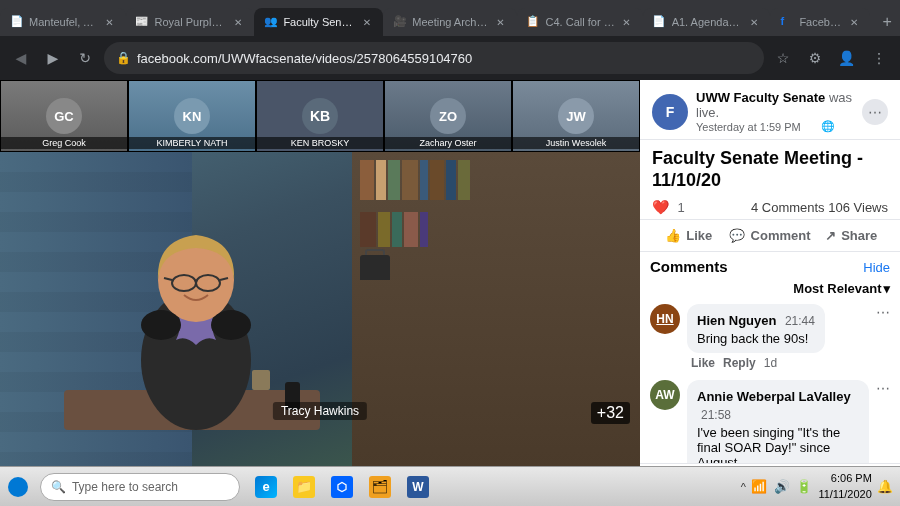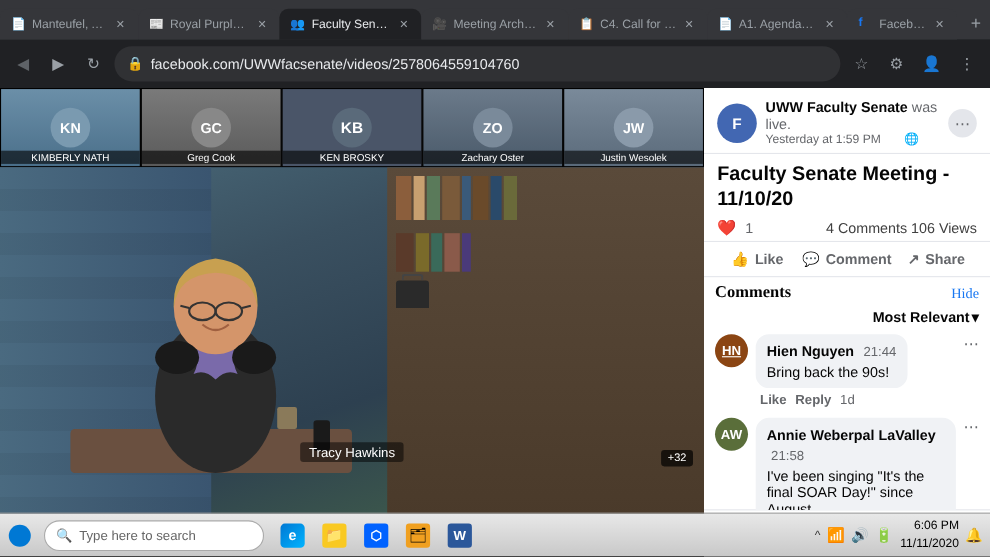--- a/index.html
+++ b/index.html
@@ -60,21 +60,21 @@
     
     .reactions-row { display: flex; align-items: center; padding: 4px 12px; gap: 8px; border-bottom: 1px solid #e4e6eb; }
     .reaction-icon { font-size: 14px; }
     .reaction-count { font-size: 13px; color: #65676b; }
     .comment-count { font-size: 13px; color: #404040; margin-left: auto; }
     
     .action-buttons-row { display: flex; padding: 2px 8px; border-bottom: 1px solid #e4e6eb; }
     .action-btn { flex: 1; display: flex; align-items: center; justify-content: center; gap: 5px; padding: 6px 0; cursor: pointer; border-radius: 4px; font-size: 13px; color: #65676b; font-weight: 600; }
 
     .comments-section { flex: 1; overflow-y: auto; padding: 6px 10px; }
-    .comments-header { display: flex; justify-content: space-between; align-items: center; margin-bottom: 6px; font-family: Liberation Serif, serif; }
+    .comments-header { display: flex; justify-content: space-between; align-items: flex-end; margin-bottom: 6px; }
     .comments-title { font-size: 15px; font-weight: 700; color: #050505; }
     .hide-link { font-size: 13px; color: #1877f2; cursor: pointer; }
     .sort-row { display: flex; align-items: center; justify-content: flex-end; margin-bottom: 8px; }
     .sort-dropdown { font-size: 13px; color: #050505; font-weight: 600; cursor: pointer; display: flex; align-items: center; gap: 2px; }
 
     .comment { display: flex; gap: 7px; margin-bottom: 10px; }
     .comment-avatar { width: 30px; height: 30px; border-radius: 50%; flex-shrink: 0; display: flex; align-items: center; justify-content: center; font-size: 12px; font-weight: bold; color: #fff; }
     .comment-body { flex: 1; }
     .comment-bubble { background: #f0f2f5; border-radius: 12px; padding: 7px 10px; display: inline-block; max-width: 100%; }
     .comment-author { font-size: 13px; font-weight: 700; color: #050505; }
@@ -162,30 +162,30 @@
     <div class="toolbar-icon">⋮</div>
   </div>
 </div>
 
 <div class="main-content">
 
   <div class="video-section">
 
     <div class="participants-bar">
       <div class="participant">
+        <div class="participant-video p2">
+          <div class="participant-avatar" style="background:#888;">GC</div>
+        </div>
+        <div class="participant-name">Greg Cook</div>
+      </div>
+      <div class="participant">
         <div class="participant-video p1">
           <div class="participant-avatar" style="background:#7a9ab0;">KN</div>
         </div>
         <div class="participant-name">KIMBERLY NATH</div>
-      </div>
-      <div class="participant">
-        <div class="participant-video p2">
-          <div class="participant-avatar" style="background:#888;">GC</div>
-        </div>
-        <div class="participant-name">Greg Cook</div>
       </div>
       <div class="participant">
         <div class="participant-video p3" style="background:#4a5568; justify-content:center; display:flex; align-items:center;">
           <div class="participant-avatar" style="background:#5a6a7a; width:36px; height:36px; border-radius:50%; display:flex; align-items:center; justify-content:center; font-size:14px; font-weight:bold; color:#fff;">KB</div>
         </div>
         <div class="participant-name">KEN BROSKY</div>
       </div>
       <div class="participant">
         <div class="participant-video" style="background: linear-gradient(#6b7a8a, #4a5a6a); display:flex; align-items:center; justify-content:center; width:100%; height:100%;text-align:right;">
           <div class="participant-avatar" style="background:#7a8a9a;">ZO</div>
@@ -260,21 +260,21 @@
 
           <path d="M88,115 Q100,125 112,115" fill="none" stroke="#a06040" stroke-width="2"></path>
 
           <ellipse cx="65" cy="145" rx="20" ry="15" fill="#1a1a1a"></ellipse>
           <ellipse cx="135" cy="145" rx="20" ry="15" fill="#1a1a1a"></ellipse>
         </svg>
       </div>
 
       <div class="video-label" style="position:absolute; bottom:50px; left:50%; transform:translateX(-50%); background:rgba(0,0,0,0.5); color:#fff; font-size:12px; padding:2px 8px; border-radius:3px;">Tracy Hawkins</div>
 
-      <div class="video-overlay-count" style="position:absolute; bottom:46px; right:10px; background:rgba(0,0,0,0.7); color:#fff; font-size:10px; padding:2px 6px; border-radius:3px;">+32</div>
+      <div class="video-overlay-count" style="position:absolute; bottom:46px; right:10px; background:rgba(0,0,0,0.7); color:#fff; font-size:16px; padding:2px 6px; border-radius:3px;">+32</div>
     </div>
 
     <div class="video-controls">
       <span class="play-btn">▶</span>
       <span class="time-text">6:01</span>
       <span class="time-text"> / </span>
       <span class="time-text">3:13:55</span>
       <div class="progress-bar-container">
         <div class="progress-fill"></div>
       </div>

